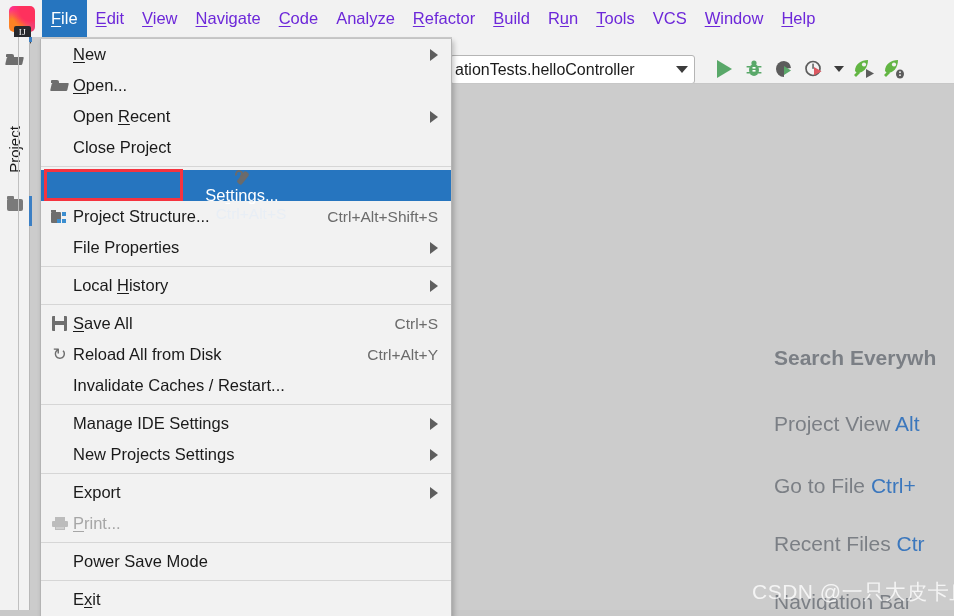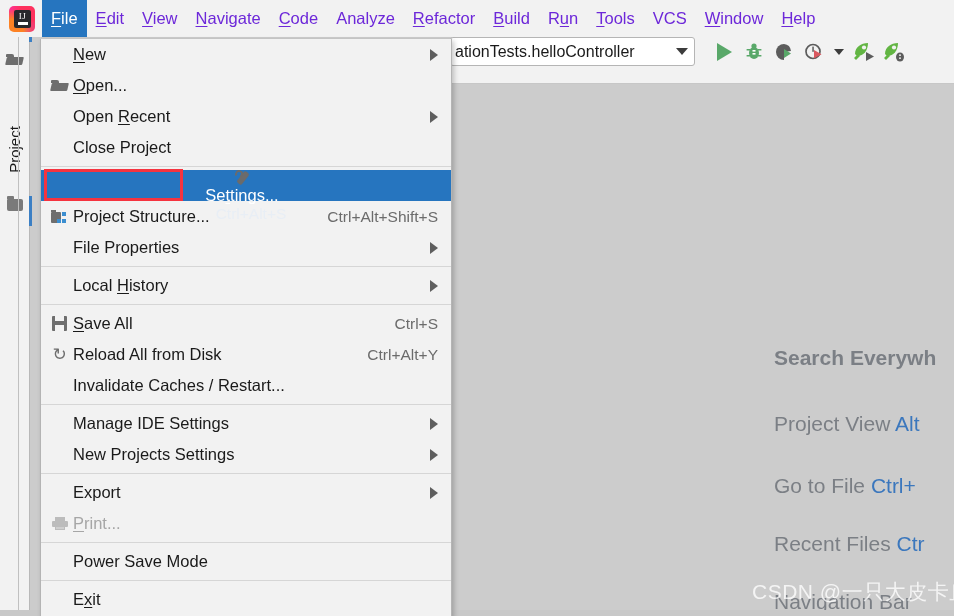--- a/index.html
+++ b/index.html
@@ -42,21 +42,21 @@
     position: relative;
     background:
        radial-gradient(circle at 82% 18%, #fe315d 0 34%, rgba(254,49,93,0) 64%),
        radial-gradient(circle at 18% 86%, #fd8224 0 30%, rgba(253,130,36,0) 62%),
        radial-gradient(circle at 14% 20%, #ff318c 0 34%, rgba(255,49,140,0) 66%),
        linear-gradient(135deg, #f97a12 0%, #b07ee7 45%, #fe315d 100%);
     flex: none;
   }
   #ij-logo .inner {
     position: absolute;
-    left: 5px; top: 4px;
+    left: 5px; top: 20px;
     width: 17px; height: 18px;
     background: #27282c;
     border-radius: 2px;
   }
   #ij-logo .ij {
     position: absolute;
     left: 0; top: 1px;
     width: 100%;
     text-align: center;
     color: #fff;
@@ -179,21 +179,21 @@
     background: #3b7fc4;
   }
 
   
   #toolbar {
     position: absolute;
     left: 452px; top: 37px;
     width: 502px; height: 47px;
     background: #f2f2f2;
     display: flex;
-    align-items: flex-start;
+    align-items: flex-end;
     box-sizing: border-box;
   }
   #run-config {
     margin-left: -2px;
     height: 29px;
     min-width: 245px;
     background: #ffffff;
     border: 1px solid #b5b5b5;
     border-radius: 3px;
     display: flex;

